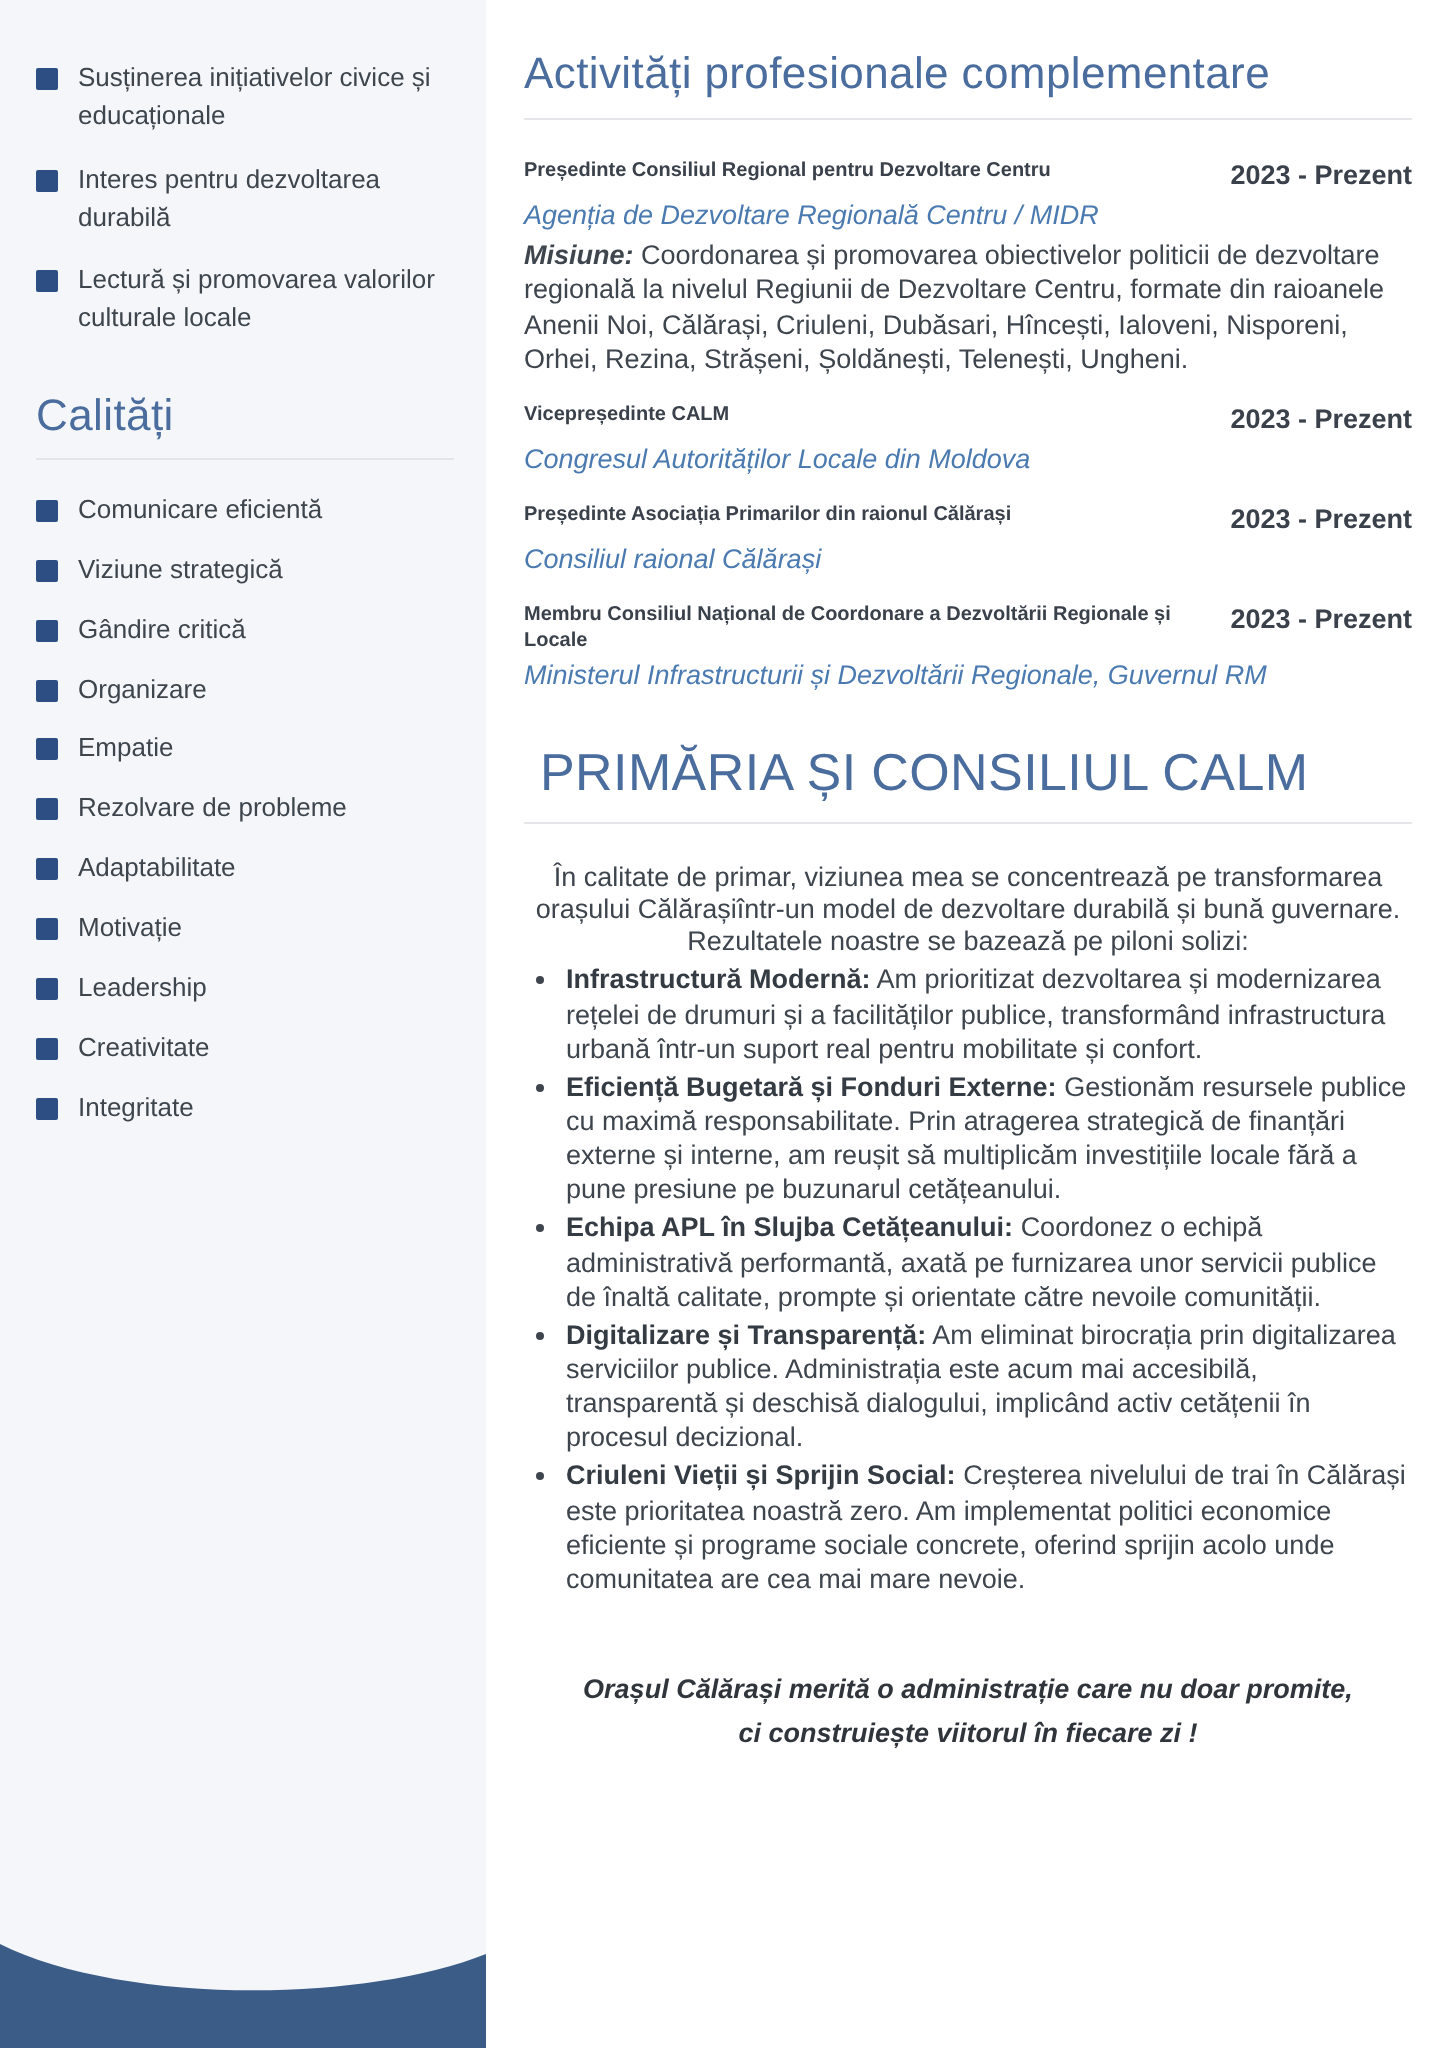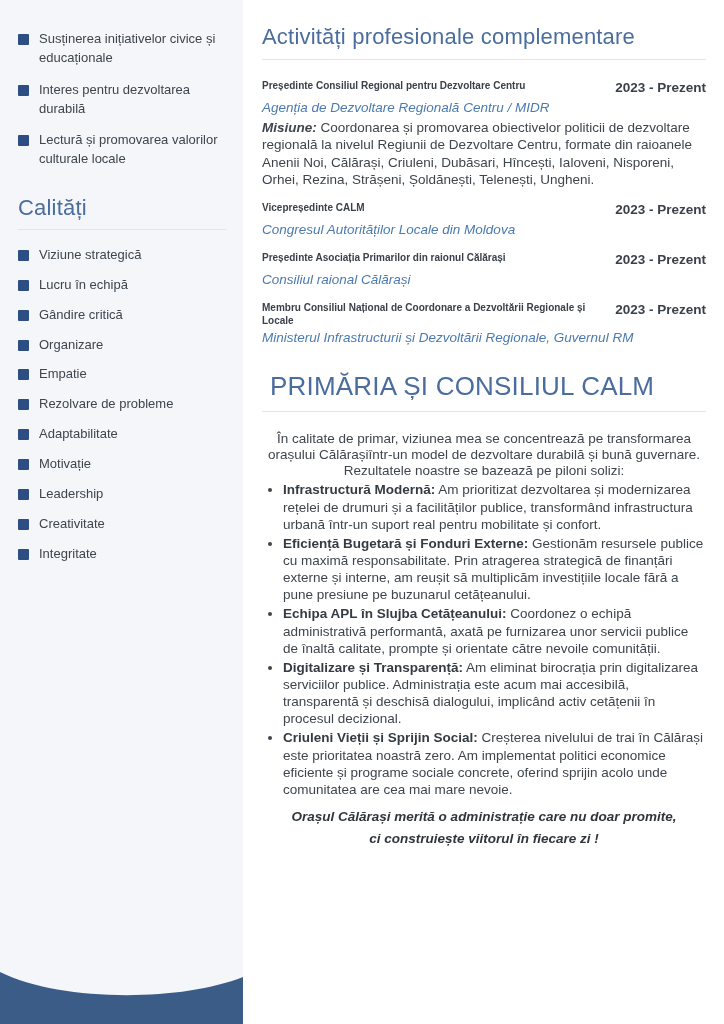--- a/index.html
+++ b/index.html
@@ -68,21 +68,21 @@
   .pillars { margin:0; padding:0 0 0 21px; }
   .pillars li {
     font-size:13.5px; line-height:1.27; color:#3e454d;
     margin-bottom:2px;
   }
   .pillars .lead { font-weight:700; color:#343b43; }
 
   .closing {
     text-align:center; font-weight:700; font-style:italic;
     font-size:13.5px; color:#30353c; line-height:1.6;
-    margin:8px 0 0 0;
+    margin:36px 0 0 0;
   }
 </style>
 </head>
 <body>
 
 <div class="page">
 
   <aside class="sidebar">
 
     <ul class="side-list interests">
@@ -99,25 +99,25 @@
         <span class="txt">Lectură și promovarea valorilor culturale locale</span>
       </li>
     </ul>
 
     <h2 class="side-title">Calități</h2>
     <hr class="rule side-rule">
 
     <ul class="side-list qualities">
       <li>
           <span class="sq"></span>
+          <span class="txt">Comunicare eficientă</span>
+        </li>
+      <li>
+          <span class="sq"></span>
           <span class="txt">Viziune strategică</span>
-        </li>
-      <li>
-          <span class="sq"></span>
-          <span class="txt">Lucru în echipă</span>
         </li>
       <li>
           <span class="sq"></span>
           <span class="txt">Gândire critică</span>
         </li>
       <li>
           <span class="sq"></span>
           <span class="txt">Organizare</span>
         </li>
       <li>

